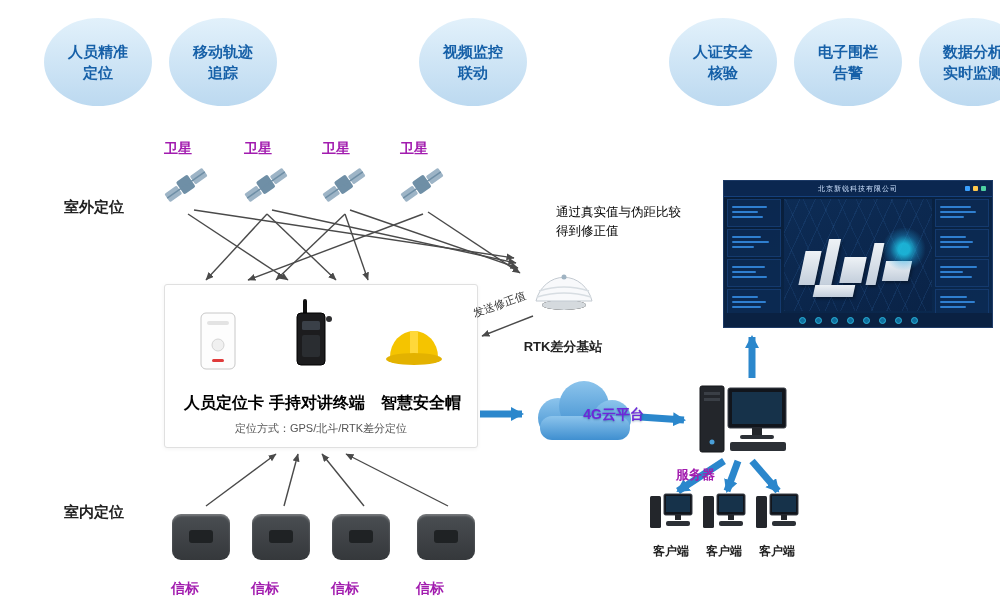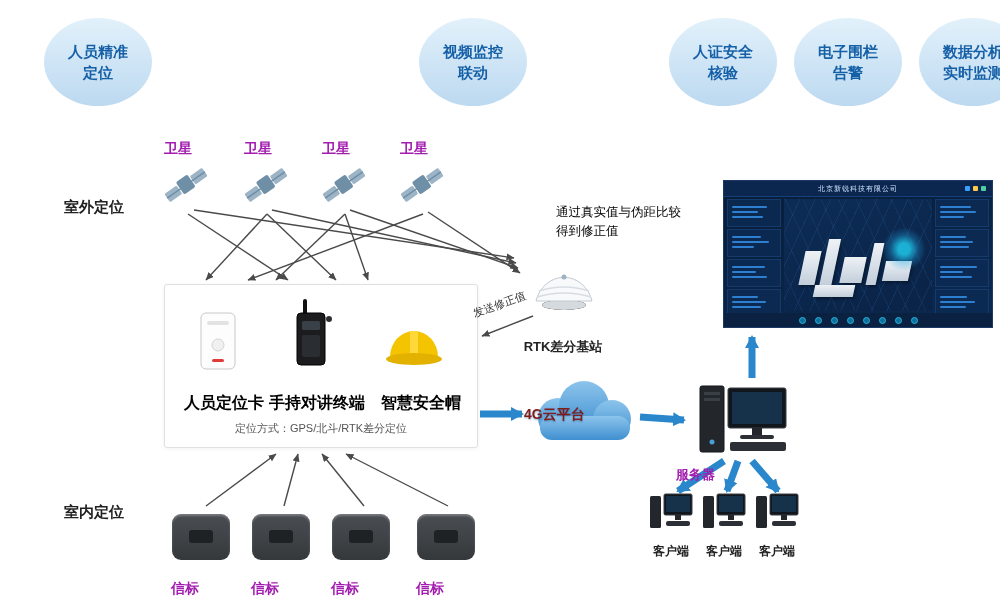--- a/index.html
+++ b/index.html
@@ -17,21 +17,21 @@
   
   .device-box{left:128px;top:284px;width:312px;height:162px;background:#fff;border:1px solid #e0e0e0;border-radius:3px;box-shadow:0 1px 4px rgba(0,0,0,.05);}
   .device-name{font-weight:bold;font-size:16px;color:#000000;text-align:right;}
   .box-caption{left:0;top:136px;width:100%;text-align:center;font-size:11px;color:#555;}
   
   .rtk-note{left:520px;top:203px;width:126px;font-size:12.5px;color:#000000;line-height:1.5;}
   .send-label{left:436px;top:297px;font-size:11px;color:#333;transform:rotate(-20deg);}
   .rtk-label{left:467px;top:338px;width:120px;text-align:center;font-weight:bold;font-size:13px;color:#222;}
   
   .cloud-wrap{left:488px;top:376px;width:120px;height:72px;}
-  .cloud-label{left:0;top:30px;width:100%;text-align:left;color:#7f1d1d;font-weight:bold;font-size:14px;text-shadow:0 1px 2px rgba(0,60,110,.4);}
+  .cloud-label{left:0;top:30px;width:100%;text-align:right;color:#6d28d9;font-weight:bold;font-size:14px;text-shadow:0 1px 2px rgba(0,60,110,.4);}
   
   .beacon{width:58px;height:46px;background:linear-gradient(180deg,#4a4e52,#35383b);border-radius:9px;filter:blur(.7px);box-shadow:inset 0 2px 2px rgba(255,255,255,.25);}
   .beacon .slot{position:absolute;left:17px;top:16px;width:24px;height:13px;background:#1f2224;border-radius:3px;}
   
   .dashboard{left:687px;top:180px;width:268px;height:146px;background:linear-gradient(160deg,#081c36,#0b2a52);border:1px solid #1d3a66;overflow:hidden;}
   .dash-header{position:absolute;left:0;top:0;width:100%;height:15px;background:#0b2750;border-bottom:1px solid #15407c;display:flex;align-items:center;justify-content:center;}
   .dash-title{color:#cfe3ff;font-size:7px;letter-spacing:1px;}
   .dash-chip{position:absolute;top:5px;width:5px;height:5px;border-radius:1px;}
   .dash-col{position:absolute;top:18px;width:54px;display:flex;flex-direction:column;gap:2px;}
   .dash-panel{height:28px;background:rgba(12,42,84,.85);border:1px solid #143a6e;padding:3px 4px;box-sizing:border-box;}
@@ -96,20 +96,24 @@
       <line x1="688" y1="461" x2="642" y2="491" marker-end="url(#ahb)"></line>
       <line x1="702" y1="461" x2="691" y2="491" marker-end="url(#ahb)"></line>
       <line x1="716" y1="461" x2="742" y2="491" marker-end="url(#ahb)"></line>
     </g>
   </svg>
 
   <div class="badge abs z2" style="left:8px">
       <span>人员精准</span>
       <span>定位</span>
     </div>
+  <div class="badge abs z2" style="left:133px">
+      <span>移动轨迹</span>
+      <span>追踪</span>
+    </div>
   <div class="badge abs z2" style="left:383px">
       <span>视频监控</span>
       <span>联动</span>
     </div>
   <div class="badge abs z2" style="left:633px">
       <span>人证安全</span>
       <span>核验</span>
     </div>
   <div class="badge abs z2" style="left:883px">
       <span>数据分析</span>

